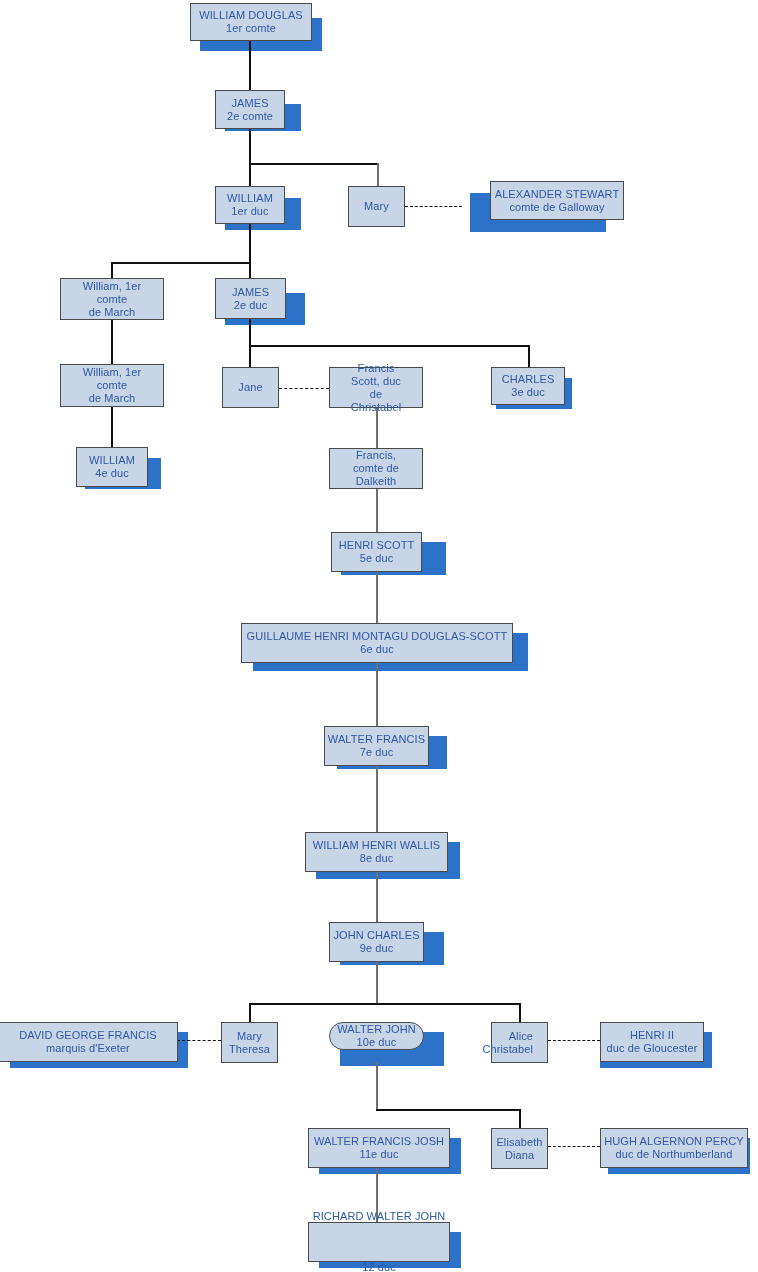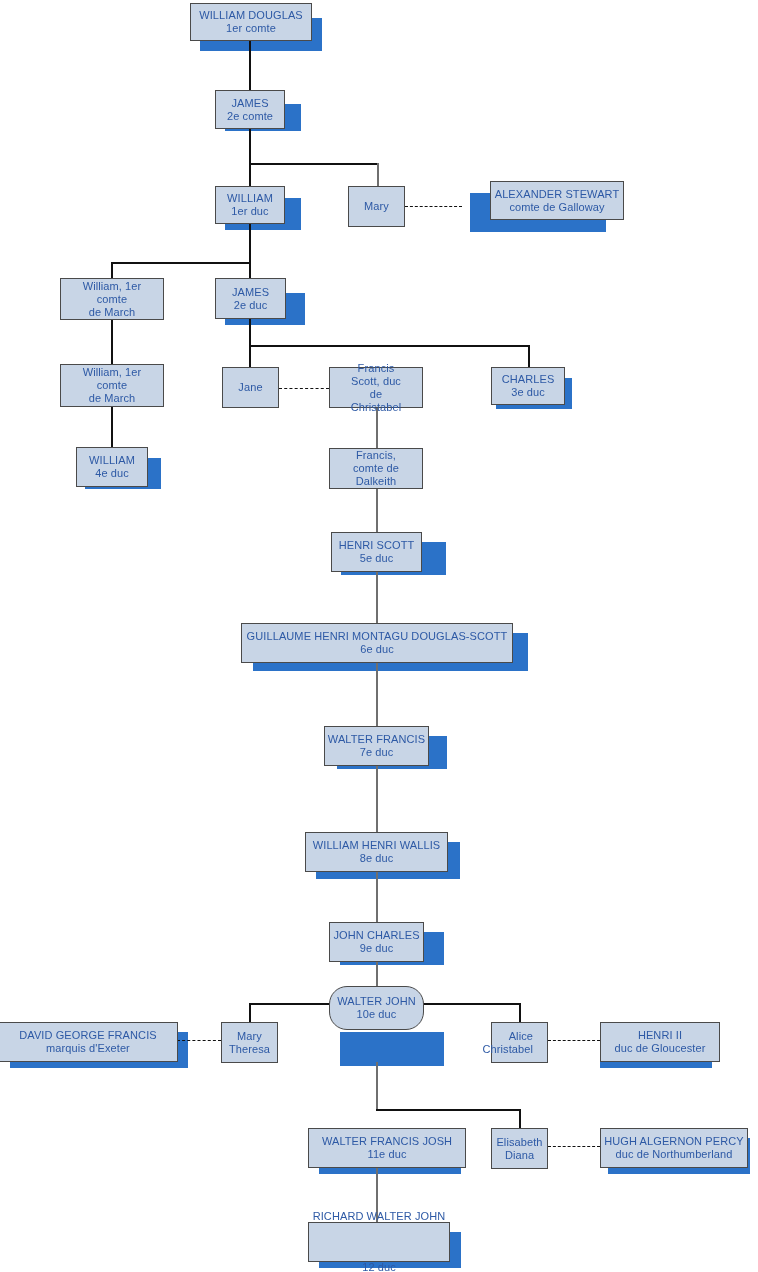--- a/index.html
+++ b/index.html
@@ -215,36 +215,36 @@
   <div class="node" style="left:-2px;top:1022px;width:180px;height:40px;">
     <span class="l1">DAVID GEORGE FRANCIS</span>
     <span class="l2">marquis d'Exeter</span>
   </div>
 
   <div class="node" style="left:221px;top:1022px;width:57px;height:41px;">
     <span class="l1">Mary</span>
     <span class="l2">Theresa</span>
   </div>
 
-  <div class="node" style="left:329px;top:986px;width:95px;height:44px;border-radius:18px;">
+  <div class="node" style="left:329px;top:1022px;width:95px;height:28px;border-radius:18px;">
     <span class="l1">WALTER JOHN</span>
     <span class="l2">10e duc</span>
   </div>
 
   <div class="node" style="left:491px;top:1022px;width:57px;height:41px;align-items:flex-end;">
     <span class="l1">Alice</span>
     <span class="l2">Christabel</span>
   </div>
 
-  <div class="node" style="left:600px;top:1022px;width:120px;height:40px;">
+  <div class="node" style="left:600px;top:1022px;width:104px;height:40px;">
     <span class="l1">HENRI II</span>
     <span class="l2">duc de Gloucester</span>
   </div>
 
-  <div class="node" style="left:308px;top:1128px;width:158px;height:40px;text-align:center;">
+  <div class="node" style="left:308px;top:1128px;width:142px;height:40px;text-align:center;">
     <span class="l1">WALTER FRANCIS JOSH</span>
     <span class="l2">11e duc</span>
   </div>
 
   <div class="node" style="left:491px;top:1128px;width:57px;height:41px;">
     <span class="l1">Elisabeth</span>
     <span class="l2">Diana</span>
   </div>
 
   <div class="node" style="left:600px;top:1128px;width:148px;height:40px;">

